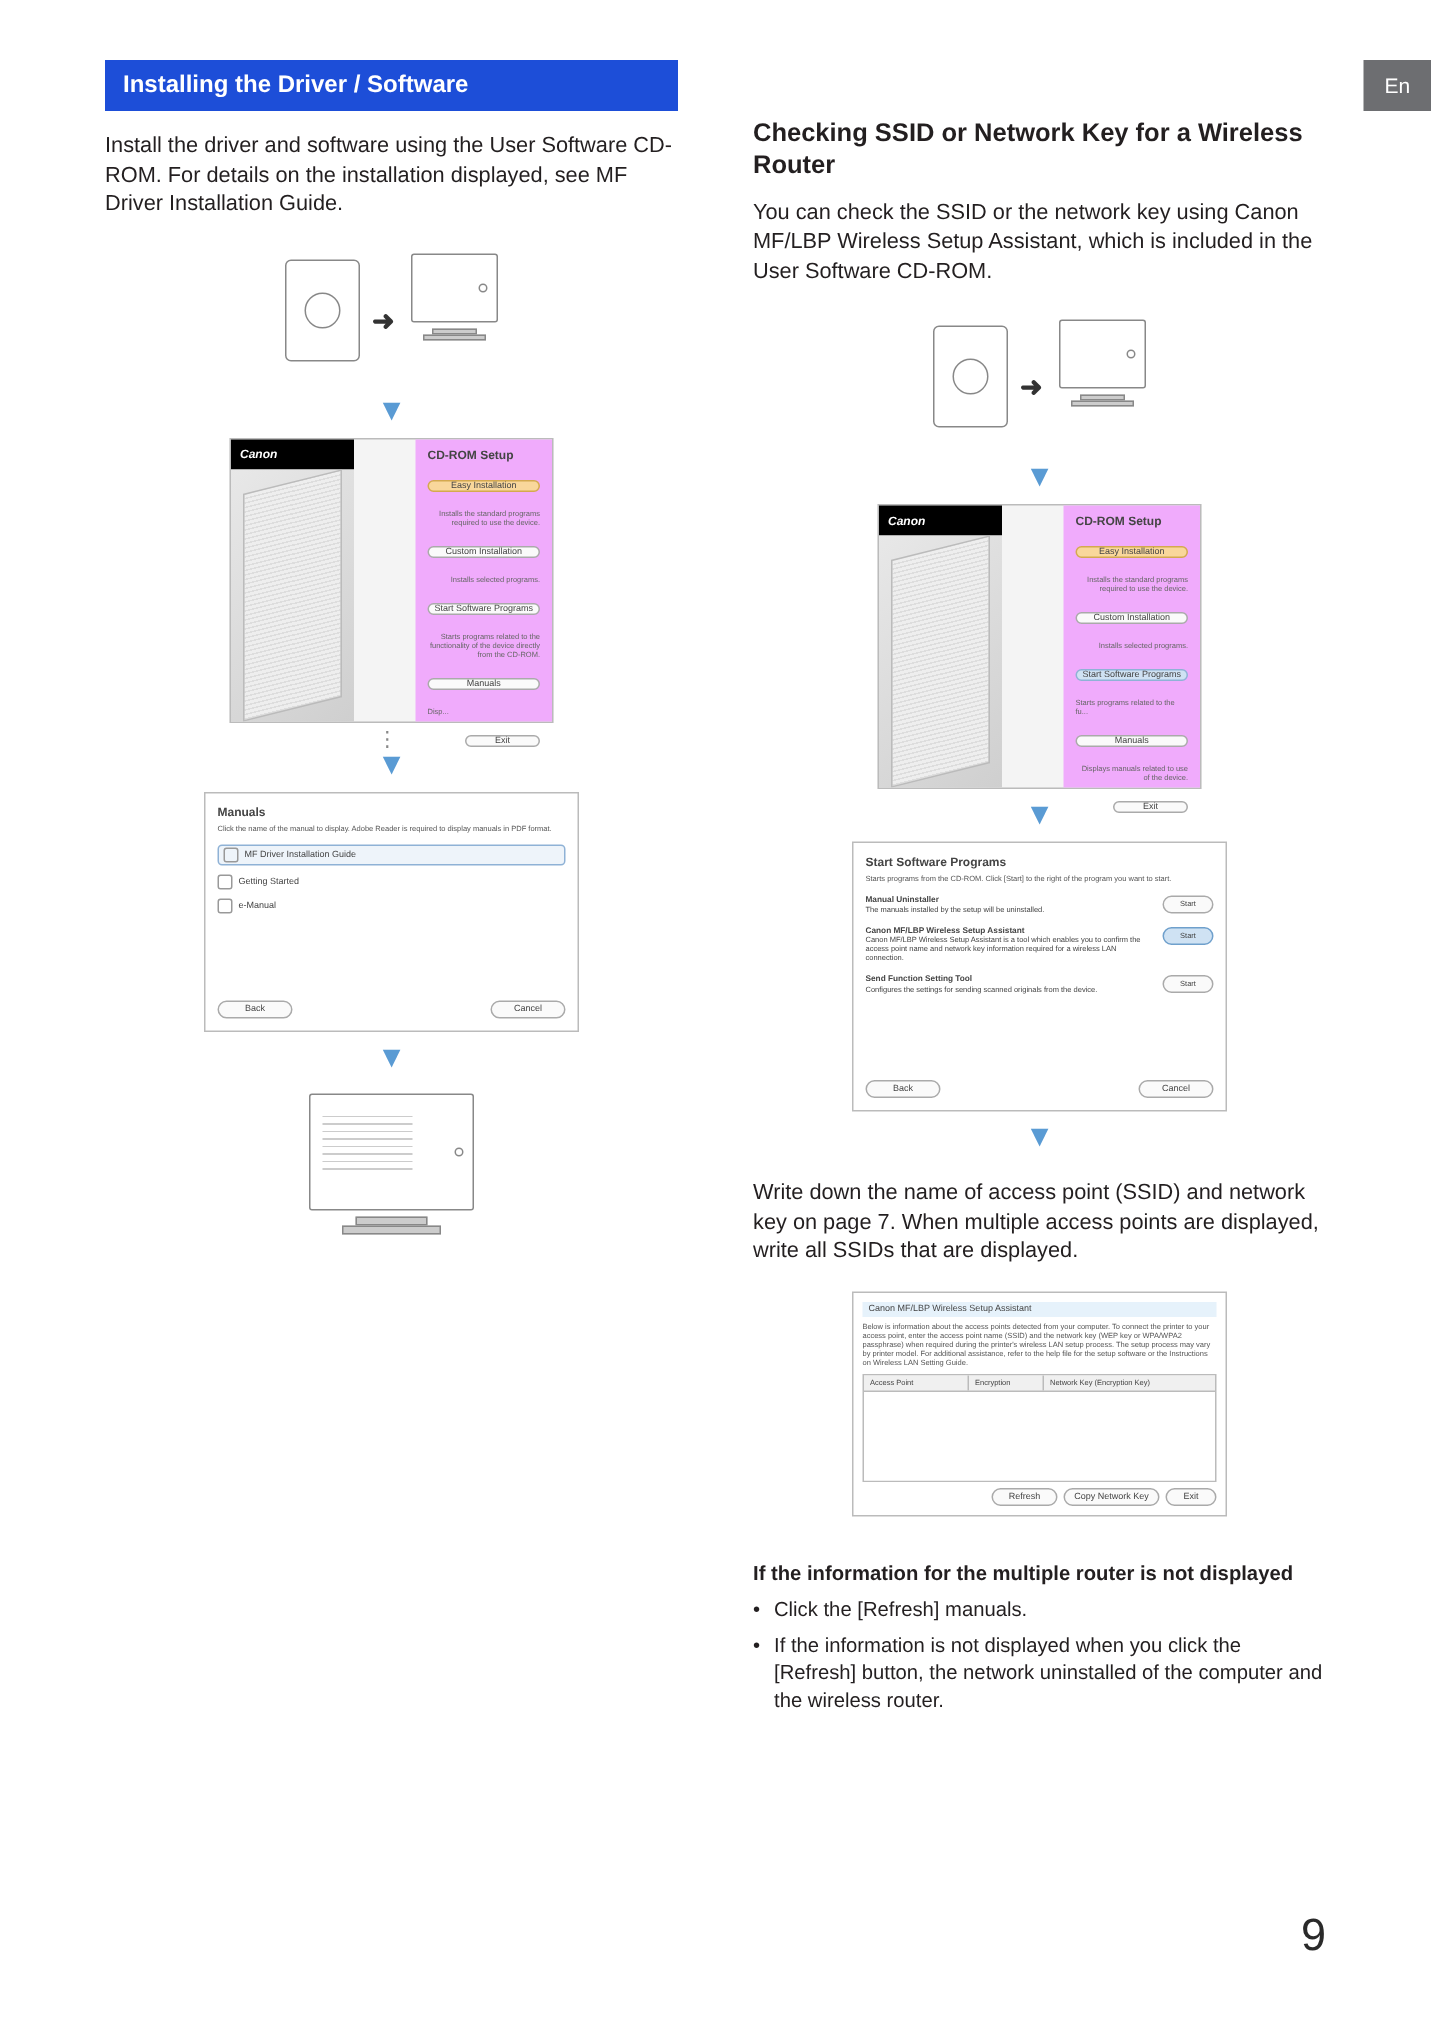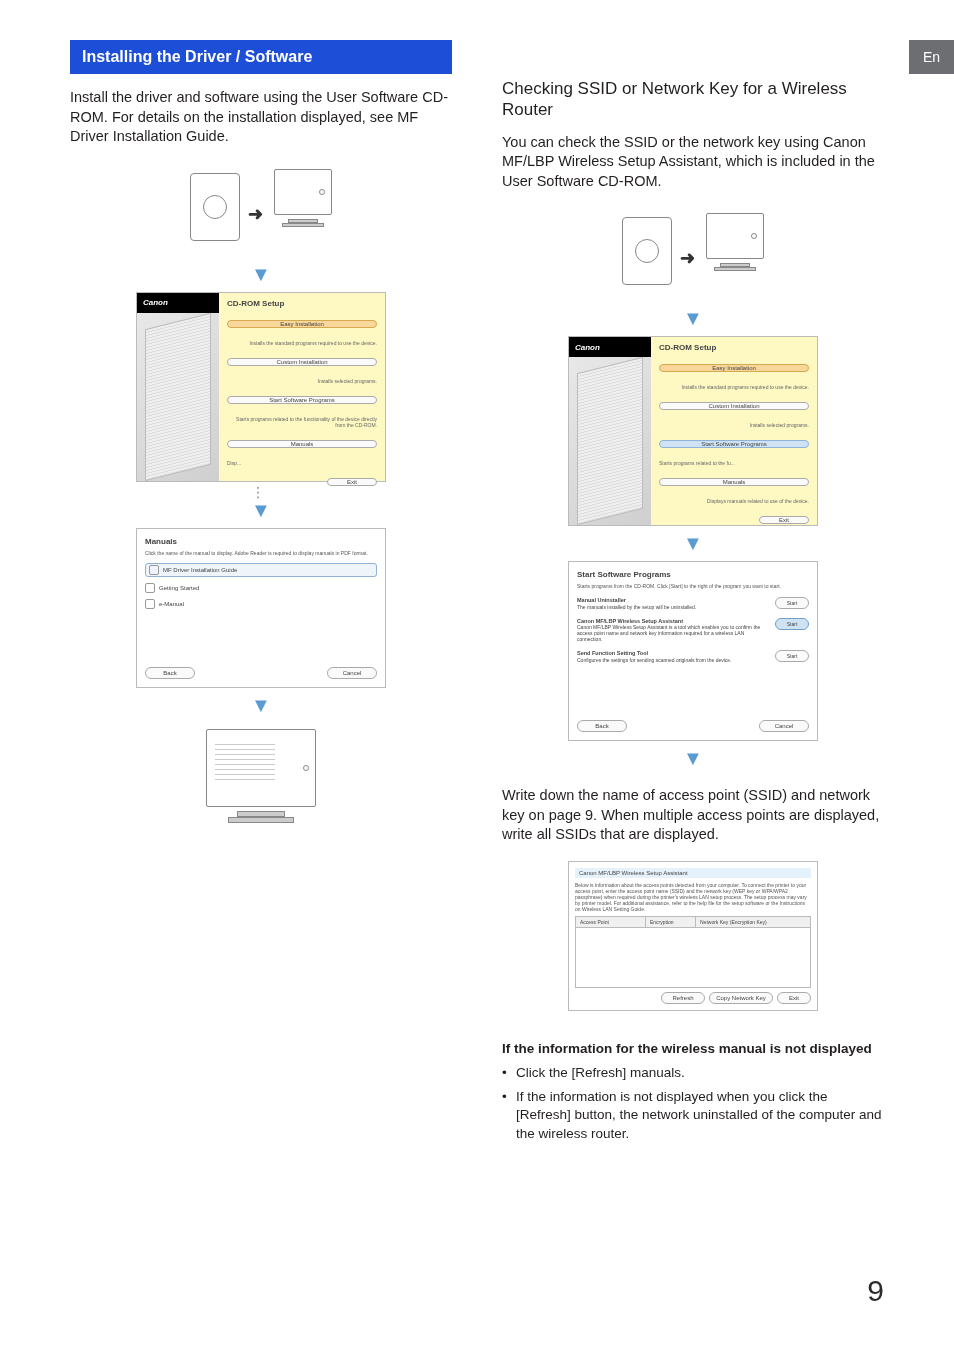--- a/index.html
+++ b/index.html
@@ -2,45 +2,45 @@
 <html><head>
 <meta charset="utf-8">
 <style>
   * { margin: 0; padding: 0; box-sizing: border-box; }
   body { font-family: Arial, Helvetica, sans-serif; background: #fff; color: #231f20; width: 954px; margin: 0 auto; position: relative; height: 1348px; }
   .page { padding: 40px 70px 0 70px; display: flex; gap: 50px; }
   .col { flex: 1; }
   .lang-tab { position: absolute; top: 40px; right: 0; width: 45px; height: 34px; background: #6d6e71; color: #fff; display: flex; align-items: center; justify-content: center; font-size: 14px; }
   .hdr-bar { background: #1d4ed8; color: #fff; padding: 8px 12px; font-size: 16px; font-weight: bold; margin-bottom: 14px; }
   .body-text { font-size: 14.5px; line-height: 1.35; margin-bottom: 16px; }
-  .subhead { font-size: 17px; font-weight: normal; line-height: 1.25; margin-bottom: 12px; margin-top: 38px; }
+  .subhead { font-size: 17px; font-weight: bold; line-height: 1.25; margin-bottom: 12px; margin-top: 38px; }
   .subsubhead { font-size: 13.5px; font-weight: bold; margin-top: 30px; margin-bottom: 8px; }
   .bullet { display: flex; font-size: 13.5px; line-height: 1.35; margin-bottom: 6px; }
   .bullet .dot { width: 14px; flex-shrink: 0; }
   .img-stack { display: flex; flex-direction: column; align-items: center; }
   .arrow-down { color: #5a9bd4; font-size: 20px; margin: 6px 0; }
   .arrow-down.dashed::before { content: "⋮"; display: block; font-size: 14px; color: #888; line-height: 0.7; margin-bottom: 2px; }
   .screenshot { border: 1px solid #bbb; background: #f4f4f4; font-size: 6px; color: #444; position: relative; }
   
   .comp-illus { width: 150px; height: 90px; position: relative; margin-bottom: 4px; }
   .tower { position: absolute; left: 4px; top: 10px; width: 50px; height: 68px; border: 1px solid #888; border-radius: 4px; background: #fff; }
   .tower::after { content: ""; position: absolute; left: 50%; top: 50%; width: 22px; height: 22px; border: 1px solid #888; border-radius: 50%; transform: translate(-50%,-50%); }
   .arrow-right { position: absolute; left: 62px; top: 40px; font-size: 18px; font-weight: bold; color: #333; }
   .mon { position: absolute; right: 4px; top: 6px; width: 58px; height: 60px; }
   .mon-scr { width: 58px; height: 46px; border: 1px solid #888; background: #fff; border-radius: 2px; position: relative; }
   .mon-scr::after { content: ""; position: absolute; right: 6px; top: 50%; width: 4px; height: 4px; border: 1px solid #888; border-radius: 50%; transform: translateY(-50%); }
   .mon-stand { width: 30px; height: 4px; background: #ccc; border: 1px solid #888; margin: 4px auto 0; }
   .mon-base { width: 42px; height: 4px; background: #ccc; border: 1px solid #888; margin: 0 auto; }
   
-  .cdrom { width: 250px; height: 190px; display: flex; }
+  .cdrom { width: 216px; height: 190px; display: flex; }
   .cdrom-left { width: 82px; display: flex; flex-direction: column; }
   .cdrom-left-top { height: 20px; background: #000; color: #fff; font-style: italic; font-weight: bold; font-size: 8px; display: flex; align-items: center; padding-left: 6px; }
   .cdrom-left-img { flex: 1; background: linear-gradient(135deg,#e8e8e8,#cfcfcf); position: relative; overflow: hidden; }
   .cdrom-left-img::before { content: ""; position: absolute; inset: 8px; border: 1px solid #bbb; transform: skewY(-14deg); background: repeating-linear-gradient(0deg,#ddd 0,#ddd 1px,#eee 1px,#eee 3px); }
-  .cdrom-right { flex: 1; background: #fef9c3; padding: 6px 8px; display: flex; flex-direction: column; gap: 12px; }
+  .cdrom-right { flex: 1; background: #f0abfc; padding: 6px 8px; display: flex; flex-direction: column; gap: 12px; margin-left: 41px; }
   .cdrom-title { font-size: 8px; font-weight: bold; }
   .cdrom-btn { border: 1px solid #aaa; border-radius: 8px; height: 14px; display: flex; align-items: center; justify-content: center; font-size: 6px; background: #fafafa; }
   .cdrom-btn.accent { background: #f9d79b; border-color: #d4a94f; }
   .cdrom-btn.blue { background: #cfe2f3; border-color: #8fb2d6; }
   .cdrom-sub { font-size: 5px; text-align: right; color: #666; }
   .cdrom-exit { align-self: flex-end; margin-top: auto; width: 50px; }
   
   .manuals { width: 250px; height: 160px; background: #fff; padding: 8px; display: flex; flex-direction: column; }
   .manuals-title { font-size: 8px; font-weight: bold; }
   .manuals-sub { font-size: 5px; color: #555; margin: 4px 0; }
@@ -208,21 +208,21 @@
         </div>
         <div class="manuals-footer" style="margin-top:auto;">
           <div class="dlg-btn">Back</div>
           <div class="dlg-btn">Cancel</div>
         </div>
       </div>
 
       <div class="arrow-down">▼</div>
     </div>
 
-    <p class="body-text" style="margin-top:10px;">Write down the name of access point (SSID) and network key on page 9. When multiple access points are displayed, write all SSIDs that are displayed.</p>
+    <p class="body-text" style="margin-top:10px;">Write down the name of access point (SSID) and network key on page 7. When multiple access points are displayed, write all SSIDs that are displayed.</p>
 
     <div class="img-stack">
       <div class="screenshot assist">
         <div class="assist-title">Canon MF/LBP Wireless Setup Assistant</div>
         <div class="assist-desc">Below is information about the access points detected from your computer. To connect the printer to your access point, enter the access point name (SSID) and the network key (WEP key or WPA/WPA2 passphrase) when required during the printer's wireless LAN setup process. The setup process may vary by printer model. For additional assistance, refer to the help file for the setup software or the Instructions on Wireless LAN Setting Guide.</div>
         <div class="assist-tbl">
           <div class="assist-th">
             <div>Access Point</div>
             <div>Encryption</div>
             <div>Network Key (Encryption Key)</div>
@@ -230,21 +230,21 @@
           <div class="assist-body"></div>
         </div>
         <div class="assist-footer">
           <div class="dlg-btn" style="width:44px;">Refresh</div>
           <div class="dlg-btn" style="width:64px;">Copy Network Key</div>
           <div class="dlg-btn" style="width:34px;">Exit</div>
         </div>
       </div>
     </div>
 
-    <div class="subsubhead">If the information for the wireless manual is not displayed</div>
+    <div class="subsubhead">If the information for the multiple router is not displayed</div>
     <div class="bullet">
         <span class="dot">•</span>
         <span>Click the [Refresh] manuals.</span>
       </div>
     <div class="bullet">
         <span class="dot">•</span>
         <span>If the information is not displayed when you click the [Refresh] button, the network uninstalled of the computer and the wireless router.</span>
       </div>
   </div>
 

